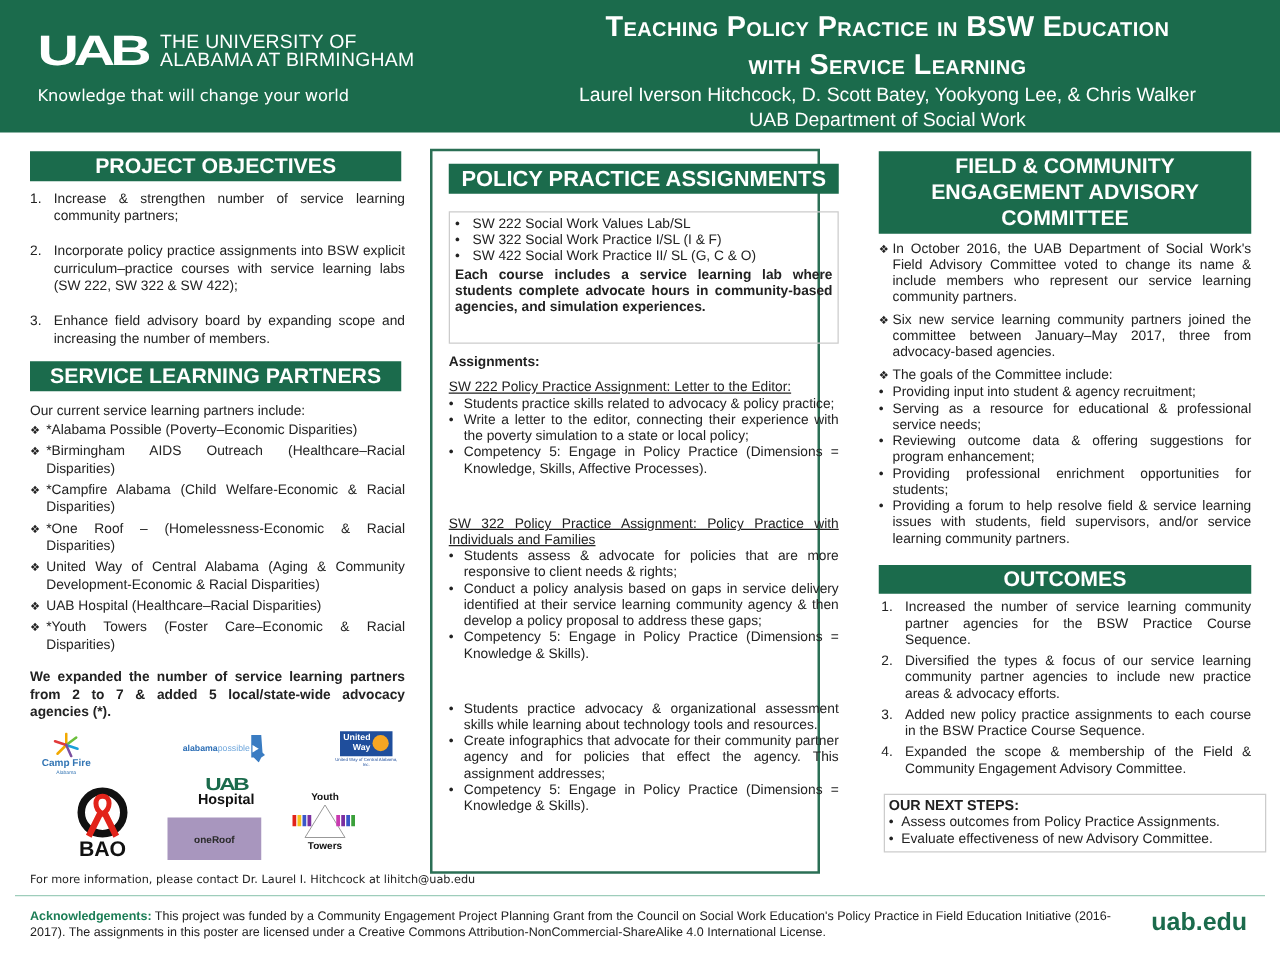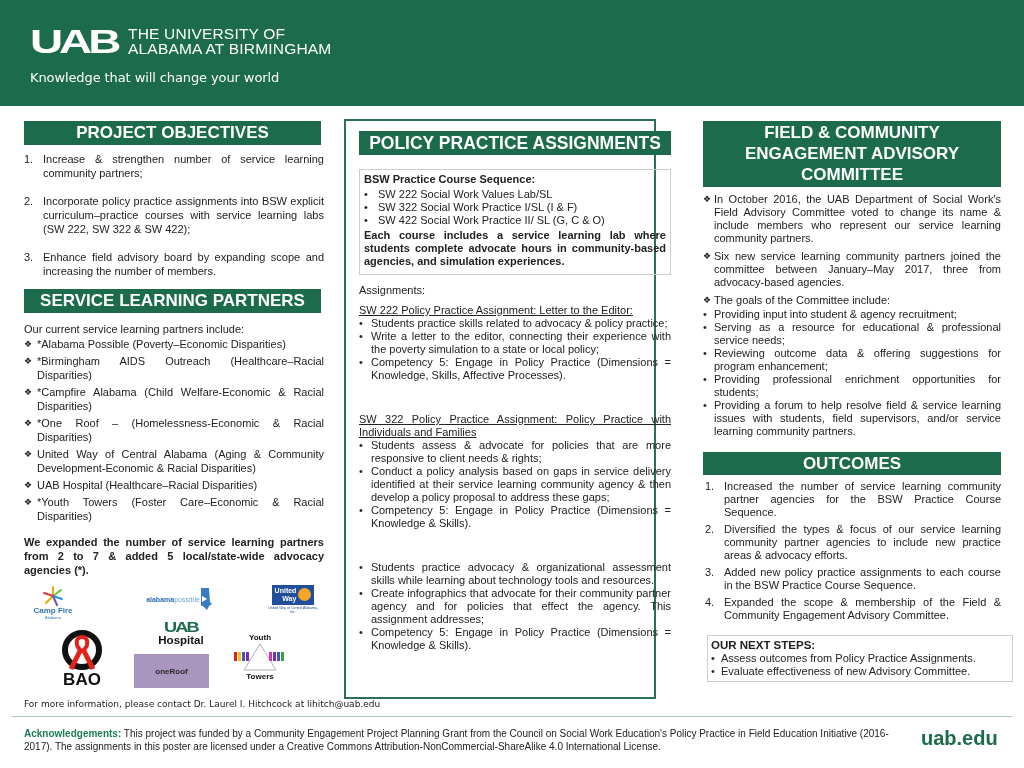--- a/index.html
+++ b/index.html
@@ -41,21 +41,21 @@
   
   .col-mid { position: absolute; left: 344px; top: 119px; width: 312px; height: 580px; border: 2.5px solid #2b6f55; }
   .col-mid .sec-head { position: absolute; left: 13px; top: 10px; width: 312px; font-size: 17.5px; height: 24px; line-height: 24px; }
   .seq-box { position: absolute; left: 13px; top: 48px; width: 313px; height: 106px; border: 1px solid #ccc; padding: 3px 4px; font-size: 11px; line-height: 13px; }
   .seq-box .seq-title { font-weight: 700; margin-bottom: 2px; }
   .seq-box ul { list-style: none; }
   .seq-box li { display: flex; }
   .seq-box li .b { width: 14px; flex: none; }
   .seq-box .each { font-weight: 700; text-align: justify; margin-top: 2px; }
   .assign { position: absolute; left: 13px; top: 163px; width: 312px; font-size: 11px; line-height: 13px; }
-  .assign .a-head { font-weight: 400; margin-bottom: 7px; }
+  .assign .a-head { font-weight: 700; margin-bottom: 7px; }
   .assign .a-title { text-decoration: underline; text-align: justify; }
   .assign ul { list-style: none; }
   .assign li { display: flex; text-align: justify; }
   .assign li .b { width: 12px; flex: none; }
   .assign li .t { flex: 1; }
   .assign .group { margin-bottom: 31px; }
 
   
   .col-right { position: absolute; left: 703px; top: 121px; width: 298px; }
   .col-right .sec-head.fc { font-size: 17px; line-height: 21px; padding: 1px 0 2px; }
@@ -85,20 +85,26 @@
   <div class="logo-block">
     <div class="logo-row">
       <span class="uab-mark">UAB</span>
       <div class="uni-name">
         <div>THE UNIVERSITY OF</div>
         <div>ALABAMA AT BIRMINGHAM</div>
       </div>
     </div>
     <div class="tagline">Knowledge that will change your world</div>
   </div>
+  <div class="title-block">
+    <div class="title">Teaching Policy Practice in BSW Education</div>
+    <div class="title">with Service Learning</div>
+    <div class="authors">Laurel Iverson Hitchcock, D. Scott Batey, Yookyong Lee, &amp; Chris Walker</div>
+    <div class="authors">UAB Department of Social Work</div>
+  </div>
 </div>
 
 <div class="col-left">
   <div class="sec-head">PROJECT OBJECTIVES</div>
   <ol class="obj">
     <li>
         <span class="num">1.</span>
         <span class="txt">Increase &amp; strengthen number of service learning community partners;</span>
       </li>
     <li>
@@ -208,21 +214,20 @@
         <rect x="49" y="10" width="3" height="9" fill="#3aa03a"></rect>
     </svg>
     <span style="font-size:8px;font-weight:900;color:#111;">Towers</span>
   </div>
 </div>
 <div class="contact">For more information, please contact Dr. Laurel I. Hitchcock at lihitch@uab.edu</div>
 
 <div class="col-mid">
   <div class="sec-head" style="width:312px;">POLICY PRACTICE ASSIGNMENTS</div>
   <div class="seq-box" style="width:312px;">
-    <div class="seq-title">BSW Practice Course Sequence:</div>
     <ul>
       <li>
           <span class="b">•</span>
           <span>SW 222 Social Work Values Lab/SL</span>
         </li>
       <li>
           <span class="b">•</span>
           <span>SW 322 Social Work Practice I/SL (I &amp; F)</span>
         </li>
       <li>

